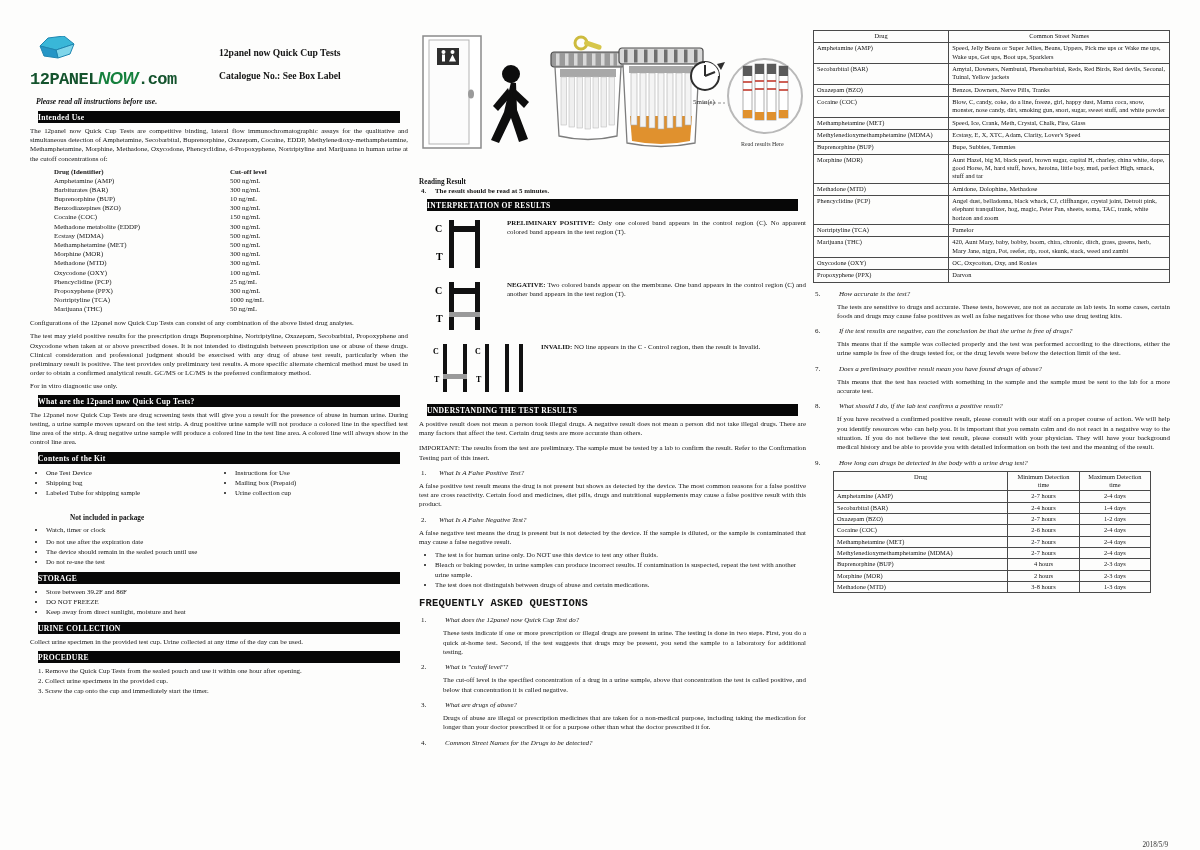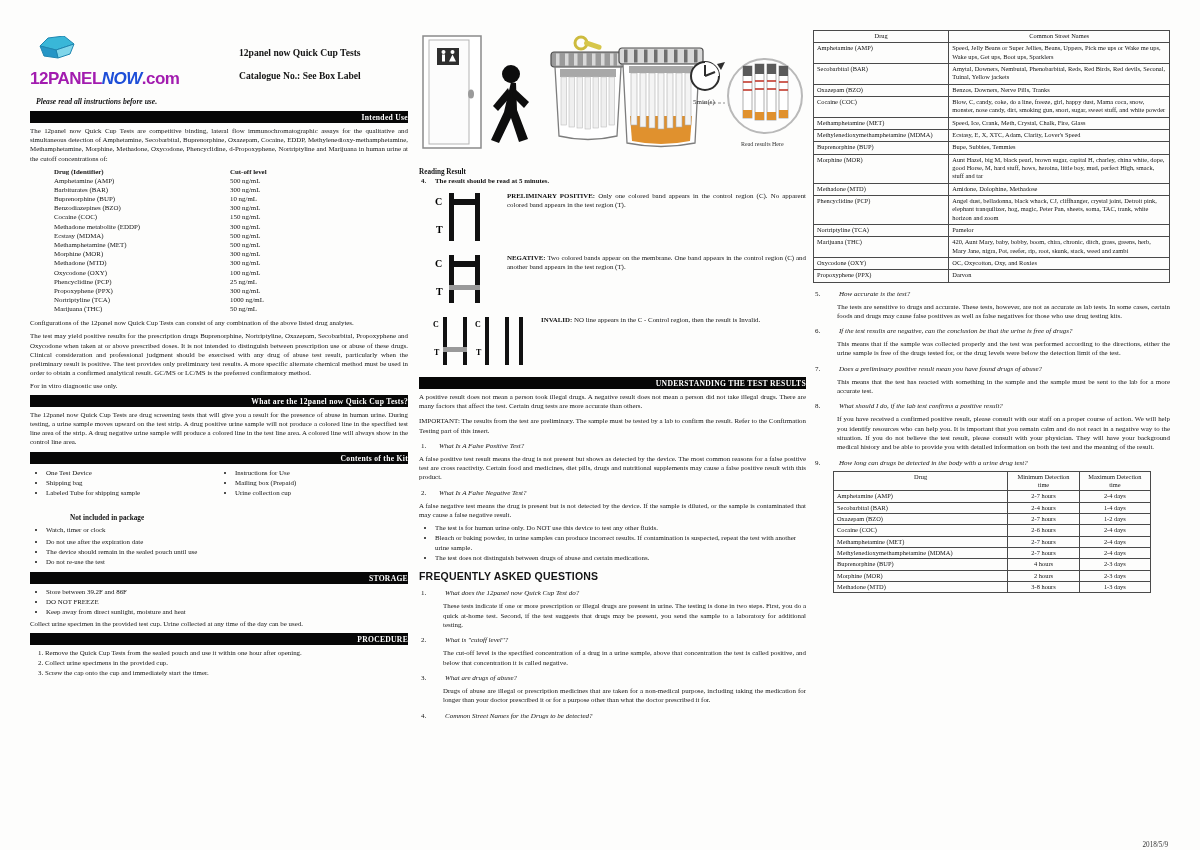--- a/index.html
+++ b/index.html
@@ -1,53 +1,53 @@
 <!DOCTYPE html>
 <html><head>
 <meta charset="utf-8">
 <style>
   html,body{margin:0;padding:0;background:#e9e9e6;}
   #page{position:relative;width:1200px;height:850px;background:#fdfdfc;font-family:"Liberation Serif",serif;color:#141414;overflow:hidden;}
   .col{position:absolute;}
   #col-left{left:30px;top:36px;width:378px;}
   #col-mid{left:419px;top:30px;width:387px;}
   #col-right{left:813px;top:30px;width:357px;}
-  .bar{background:#070707;color:#fff;font-size:7.6px;font-weight:bold;text-align:right;padding:2px 0 1px;margin:5px 0 3px;letter-spacing:.3px;}
+  .bar{background:#070707;color:#fff;font-size:7.6px;font-weight:bold;text-align:left;padding:2px 0 1px;margin:5px 8px 3px;letter-spacing:.3px;}
   .txt{font-size:6.9px;line-height:1.32;margin:0 0 4px;text-align:justify;}
   .hdr{display:flex;align-items:flex-start;margin-bottom:4px;}
   .logo-wrap{width:185px;}
   .logo-text{font-family:"Liberation Sans",sans-serif;font-weight:900;font-size:17px;letter-spacing:-.5px;line-height:1;}
-  .logo-red{color:#a21caf;}
-  .logo-blue{color:#1d4ed8;font-style:italic;}
-  .titleblock{margin-left:24px;padding-top:12px;font-weight:bold;font-size:9.6px;line-height:1;}
+  .logo-red{color:#14532d;font-family:Liberation Mono, monospace;}
+  .logo-blue{color:#15803d;font-style:italic;}
+  .titleblock{margin-left:4px;padding-top:12px;font-weight:bold;font-size:9.6px;line-height:1;}
   .titleblock div{margin-bottom:13px;}
   .readnote{font-weight:bold;font-style:italic;font-size:7.6px;margin:2px 0 2px 6px;}
   .crow{display:flex;font-size:6.9px;line-height:1.33;padding-left:24px;}
   .crow .cd{width:176px;}
   .crow.chead{font-weight:bold;}
   .kit{display:flex;}
   ul.blts{flex:1;margin:1px 0 2px;padding-left:16px;font-size:6.9px;line-height:1.45;}
   ul.blts li{margin:0;}
   .subhead{font-weight:bold;font-size:7.2px;margin:14px 0 3px;padding-left:40px;}
   ol.num{margin:1px 0 2px;padding-left:15px;font-size:6.9px;line-height:1.45;}
   .illus{display:block;}
-  .readres-t{font-weight:bold;font-size:7.2px;margin:0 0 0;}
+  .readres-t{font-weight:bold;font-size:7.2px;margin:10px 0 0;}
   .readres-i{display:flex;font-size:6.9px;font-weight:bold;margin:1px 0 2px;}
   .readres-i .no{width:14px;padding-left:2px;}
   .res{display:flex;align-items:flex-start;margin:7px 0 10px;}
   .res svg{flex:none;margin-left:14px;}
   .res .rtxt{font-size:6.9px;line-height:1.35;margin-left:16px;text-align:justify;}
   .res .rlab{font-weight:bold;}
   .imp{font-size:6.9px;line-height:1.35;margin:6px 0 4px;text-align:justify;}
   .q{display:flex;font-style:italic;font-size:7px;margin:7px 0 4px;}
   .q .no{width:24px;flex:none;font-style:normal;padding-left:2px;}
   .ans{margin:0 0 4px 24px;font-size:6.9px;line-height:1.35;text-align:justify;}
   .uq .no{width:18px;}
   .uq + .ans{margin-left:0;}
-  .faqtitle{font-family:Liberation Sans, sans-serif;font-weight:900;font-size:10.5px;letter-spacing:.2px;margin:7px 0 2px;}
+  .faqtitle{font-family:Liberation Mono, monospace;font-weight:900;font-size:10.5px;letter-spacing:.2px;margin:7px 0 2px;}
   table.tb{width:100%;border-collapse:collapse;font-size:6.4px;line-height:1.3;}
   table.tb td,table.tb th{border:1px solid #4a4a4a;padding:1px 3px 2px;vertical-align:top;text-align:left;font-weight:normal;}
   table.tb th{text-align:center;}
   table.dt{width:318px;margin:3px 0 0 20px;border-collapse:collapse;font-size:6.4px;line-height:1.3;}
   table.dt td,table.dt th{border:1px solid #4a4a4a;padding:1px 3px;vertical-align:top;font-weight:normal;}
   table.dt th{text-align:center;}
   table.dt td.c{text-align:center;}
   .date{position:absolute;right:32px;bottom:1px;font-size:7.2px;color:#333;}
 </style>
 </head>
@@ -175,20 +175,21 @@
       <li>Do not re-use the test</li>
     </ul>
 
     <div class="bar">STORAGE</div>
     <ul class="blts">
       <li>Store between 39.2F and 86F</li>
       <li>DO NOT FREEZE</li>
       <li>Keep away from direct sunlight, moisture and heat</li>
     </ul>
 
+    <div class="bar">URINE COLLECTION</div>
     <p class="txt">Collect urine specimen in the provided test cup. Urine collected at any time of the day can be used.</p>
 
     <div class="bar">PROCEDURE</div>
     <ol class="num">
       <li>Remove the Quick Cup Tests from the sealed pouch and use it within one hour after opening.</li>
       <li>Collect urine specimens in the provided cup.</li>
       <li>Screw the cap onto the cup and immediately start the timer.</li>
     </ol>
   </div>
 
@@ -320,20 +321,21 @@
         </g>
       </g>
     </svg>
 
     <div class="readres-t">Reading Result</div>
     <div class="readres-i">
       <span class="no">4.</span>
       <span>The result should be read at 5 minutes.</span>
     </div>
 
+    <div class="bar">INTERPRETATION OF RESULTS</div>
 
     <div class="res">
       <svg width="58" height="52" viewBox="0 0 58 52">
         <text x="2" y="14" font-size="10" font-weight="bold" font-family="Liberation Serif, serif">C</text>
         <text x="3" y="42" font-size="10" font-weight="bold" font-family="Liberation Serif, serif">T</text>
         <rect x="16" y="2" width="5" height="48" fill="#111"></rect>
         <rect x="42" y="2" width="5" height="48" fill="#111"></rect>
         <rect x="16" y="8" width="31" height="6" fill="#111"></rect>
       </svg>
       <div class="rtxt"><span class="rlab">PRELIMINARY POSITIVE:</span> <span>Only one colored band appears in the control region (C). No apparent colored band appears in the test region (T).</span></div>

